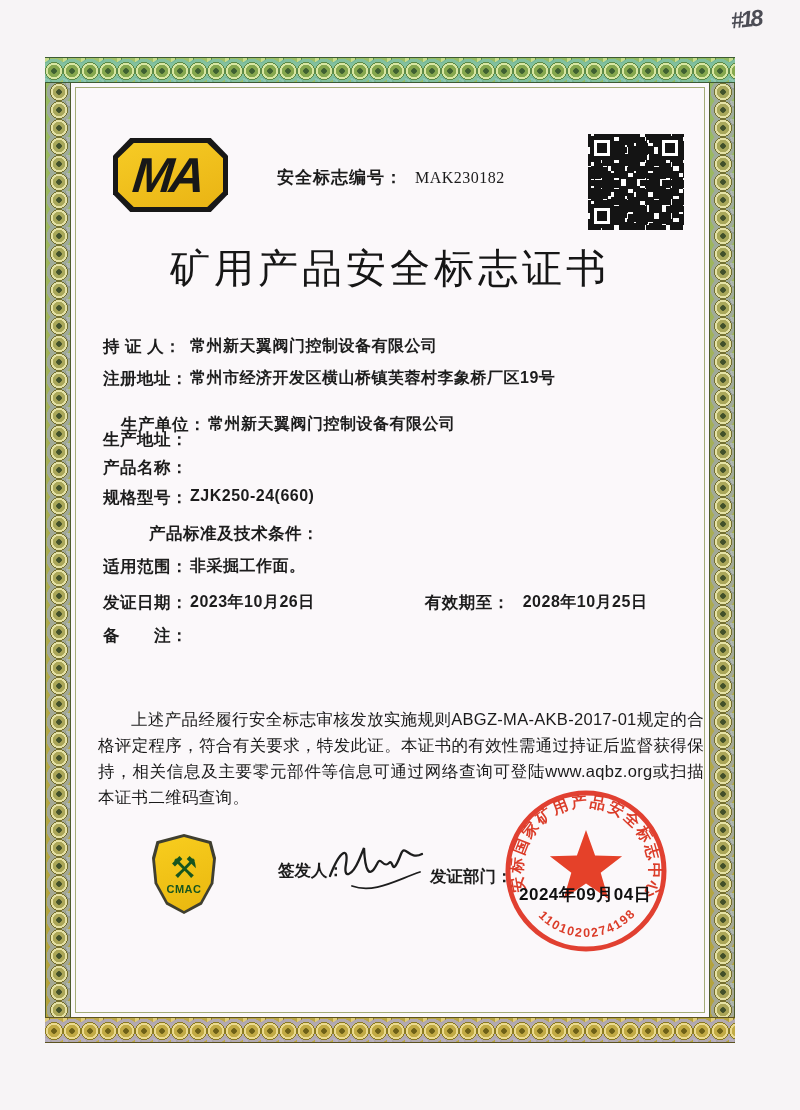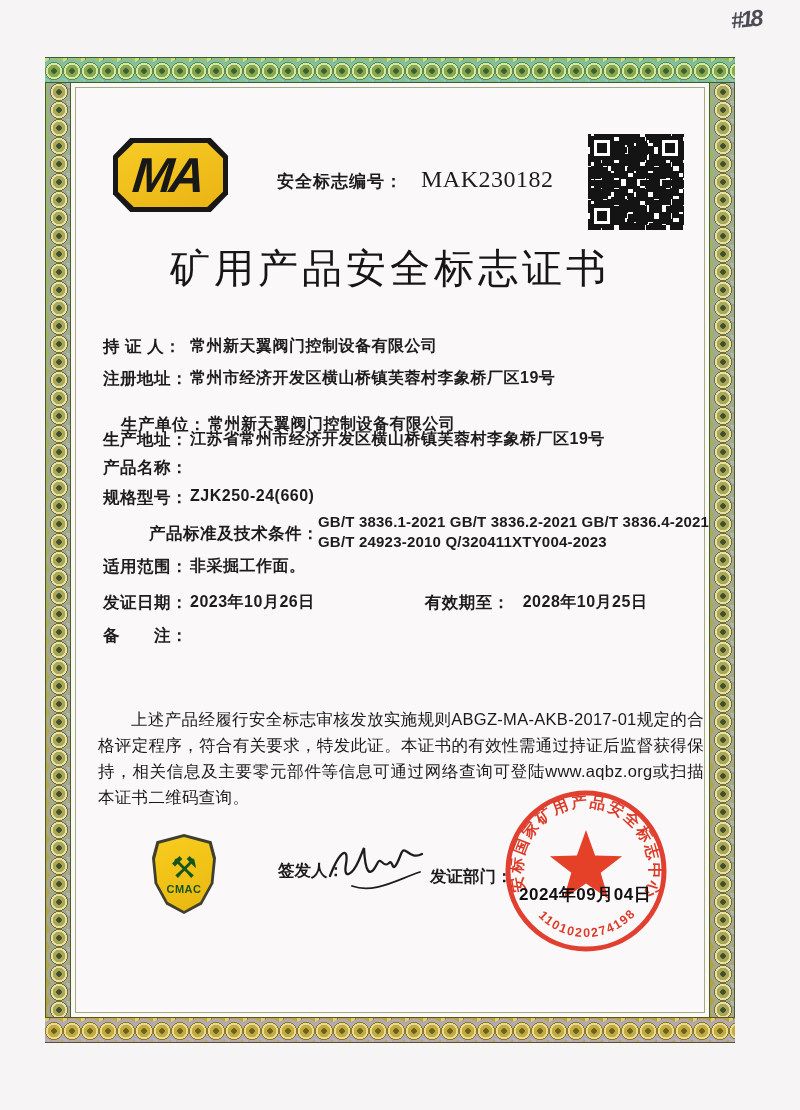--- a/index.html
+++ b/index.html
@@ -75,24 +75,24 @@
     position:absolute; inset:5px;
     background:linear-gradient(160deg,#f6cb25,#eab414);
     clip-path:polygon(15% 0,85% 0,100% 24%,100% 76%,85% 100%,15% 100%,0 76%,0 24%);
   }
   .ma-badge .txt {
     position:relative; font-size:49px; font-weight:900; font-style:italic;
     letter-spacing:-4px; color:#181818; transform:skewX(-6deg);
     font-family:"Liberation Sans", sans-serif; line-height:1; padding-right:6px;
   }
   .cert-no {
-    position:absolute; left:277px; top:166px; display:flex; align-items:baseline; gap:18px;
+    position:absolute; left:277px; top:166px; display:flex; align-items:baseline; gap:12px;
   }
   .cert-no .lab { font-size:17px; font-weight:600; letter-spacing:1px; }
-  .cert-no .val { font-size:24px; font-family:"Liberation Serif", serif; letter-spacing:.5px; }
+  .cert-no .val { font-size:16px; font-family:"Liberation Serif", serif; letter-spacing:.5px; }
 
   .qr {
     position:absolute; left:588px; top:134px; width:96px; height:96px;
     background:
       repeating-conic-gradient(#141414 0% 25%, transparent 0% 50%) 0px 0px / 13px 13px,
       repeating-conic-gradient(#141414 0% 25%, transparent 0% 50%) 6px 3px / 17px 17px,
       repeating-conic-gradient(transparent 0% 25%, #141414 0% 50%) 3px 9px / 23px 23px,
       #fdfdfd;
   }
   .finder { position:absolute; width:24px; height:24px; border:4px solid #141414; background:#fff; }
@@ -193,32 +193,30 @@
   <div class="row r2">
     <span class="lab">注册地址：</span>
     <span class="val">常州市经济开发区横山桥镇芙蓉村李象桥厂区19号</span>
   </div>
   <div class="row r3">
     <span class="lab">生产单位：</span>
     <span class="val">常州新天翼阀门控制设备有限公司</span>
   </div>
   <div class="row r4">
     <span class="lab">生产地址：</span>
-    <span class="val">江苏省常州市经济开发区横山桥镇芙蓉村李象桥厂区19号</span>
   </div>
   <div class="row r5">
     <span class="lab">产品名称：</span>
   </div>
   <div class="row r6">
     <span class="lab">规格型号：</span>
     <span class="val">ZJK250-24(660)</span>
   </div>
   <div class="row r7">
     <span class="lab">产品标准及技术条件：</span>
-    <span class="val">GB/T 3836.1-2021 GB/T 3836.2-2021 GB/T 3836.4-2021 GB/T 24923-2010 Q/320411XTY004-2023</span>
   </div>
   <div class="row r8">
     <span class="lab">适用范围：</span>
     <span class="val">非采掘工作面。</span>
   </div>
   <div class="row r9">
     <span class="lab">发证日期：</span>
     <span class="val">2023年10月26日</span>
     <span class="pair2">
       <span class="lab">有效期至：</span>

